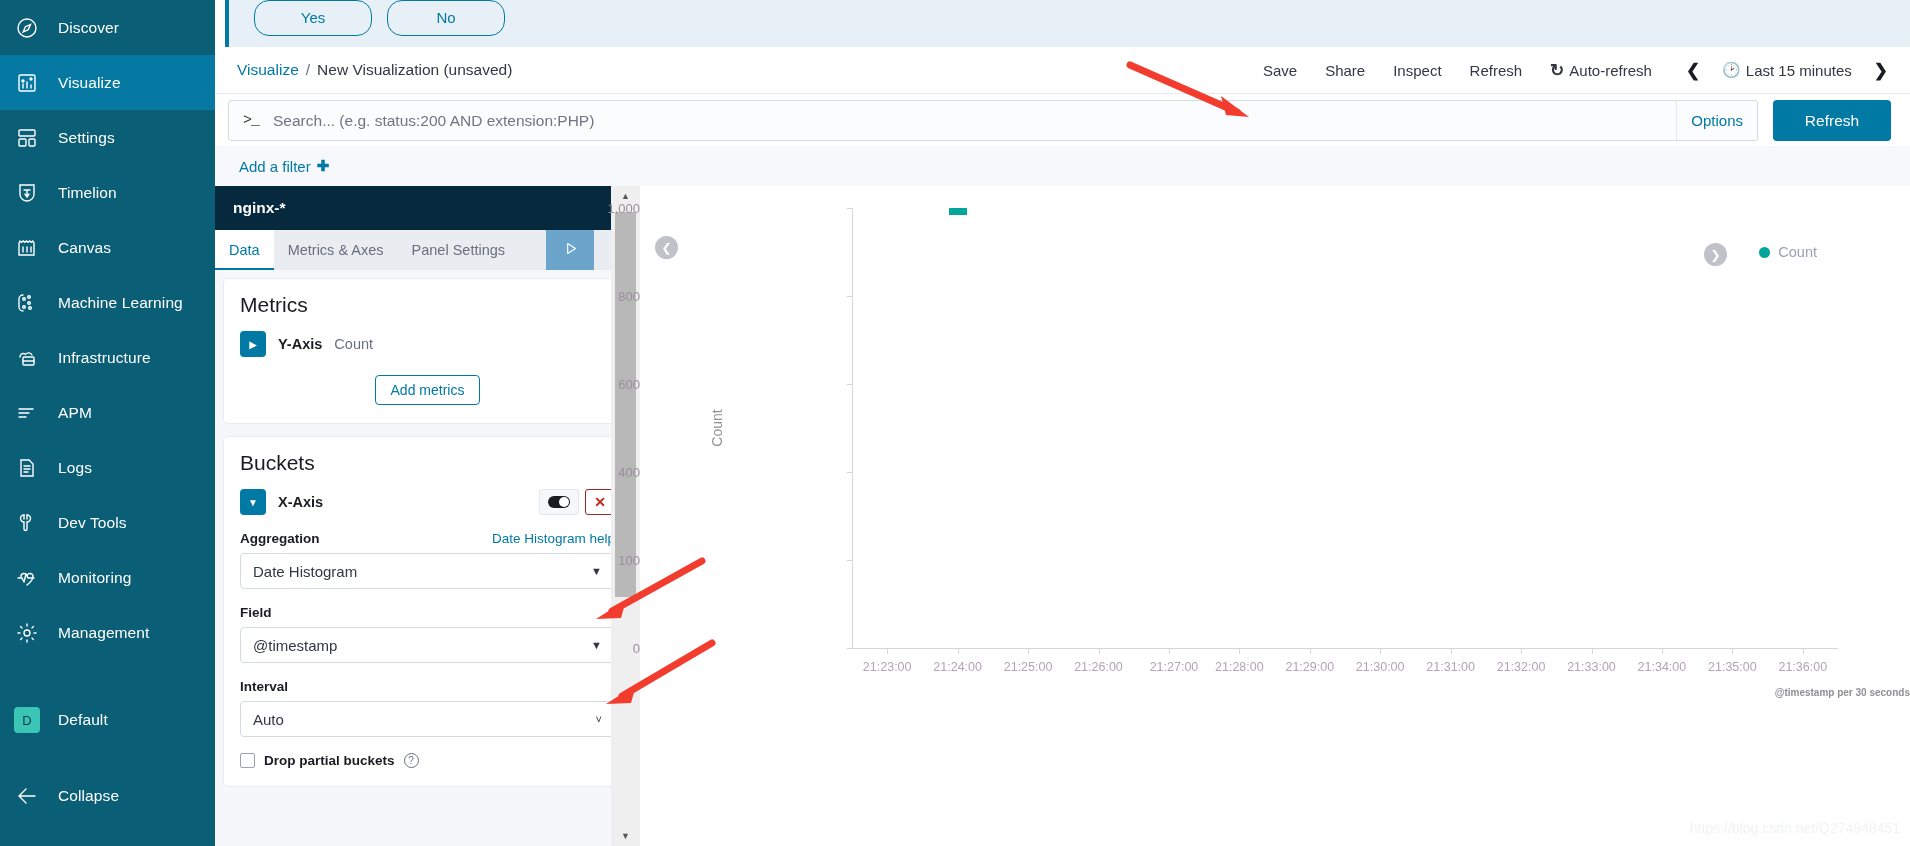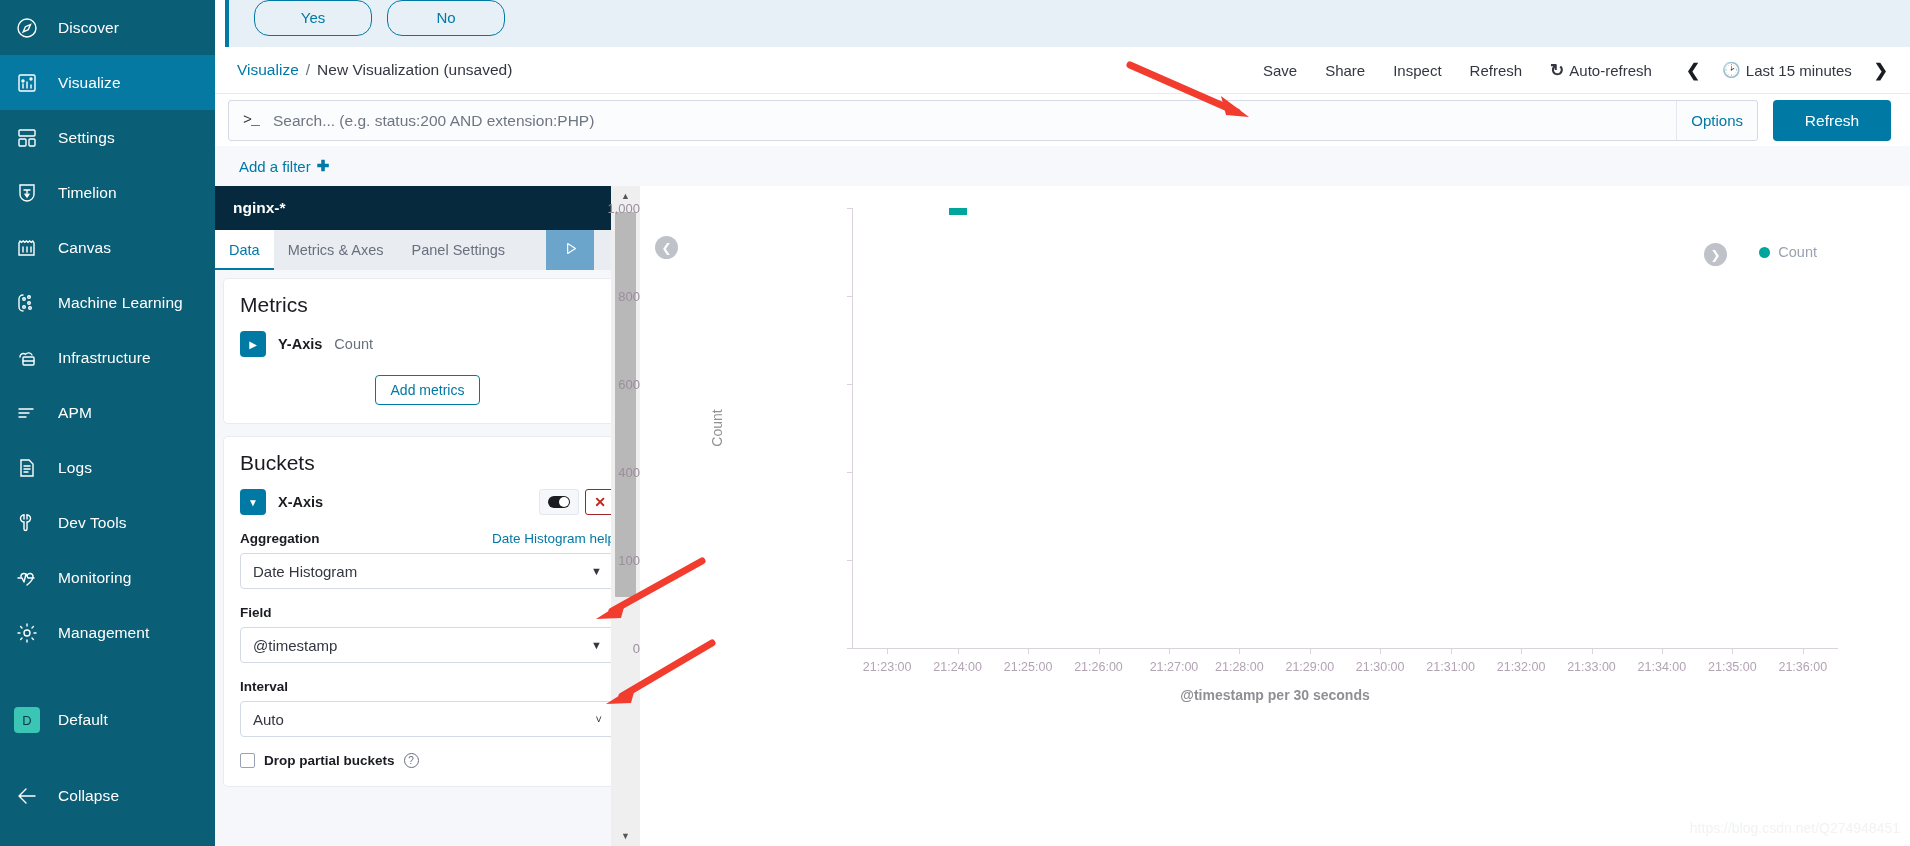--- a/index.html
+++ b/index.html
@@ -166,21 +166,21 @@
   #legend-dot { width: 11px; height: 11px; border-radius: 50%; background: #00a69b; }
   #legend-label { font-size: 14.5px; color: #98a2b3; }
 
   #plot { position: absolute; left: 0; top: 0; width: 100%; height: 100%; }
   .ytick { position: absolute; right: 0; transform: translateY(-50%); font-size: 13px; color: #9a8f9b; text-align: right; }
   .xtick { position: absolute; transform: translateX(-50%); font-size: 12.5px; color: #b3a3b3; white-space: nowrap; }
   #ylabel {
     position: absolute; left: -83px; top: 50%; width: 160px; text-align:center;
     transform: translateY(-50%) rotate(-90deg); font-size: 14px; color: #8f8f94;
   }
-  #xlabel { position: absolute; left: 0; right: 0; text-align: center; font-size: 14px; color: #8f8f94; font-weight: bold; }
+  #xlabel { position: absolute; left: 0; right: 0; text-align: right; font-size: 10px; color: #8f8f94; font-weight: bold; }
 
   
   .arrow { position: absolute; pointer-events: none; }
   #watermark { position: absolute; right: 10px; bottom: 10px; font-size: 14px; color: #f0f2f4; }
 </style>
 </head>
 <body>
 
 <div id="app">
 

